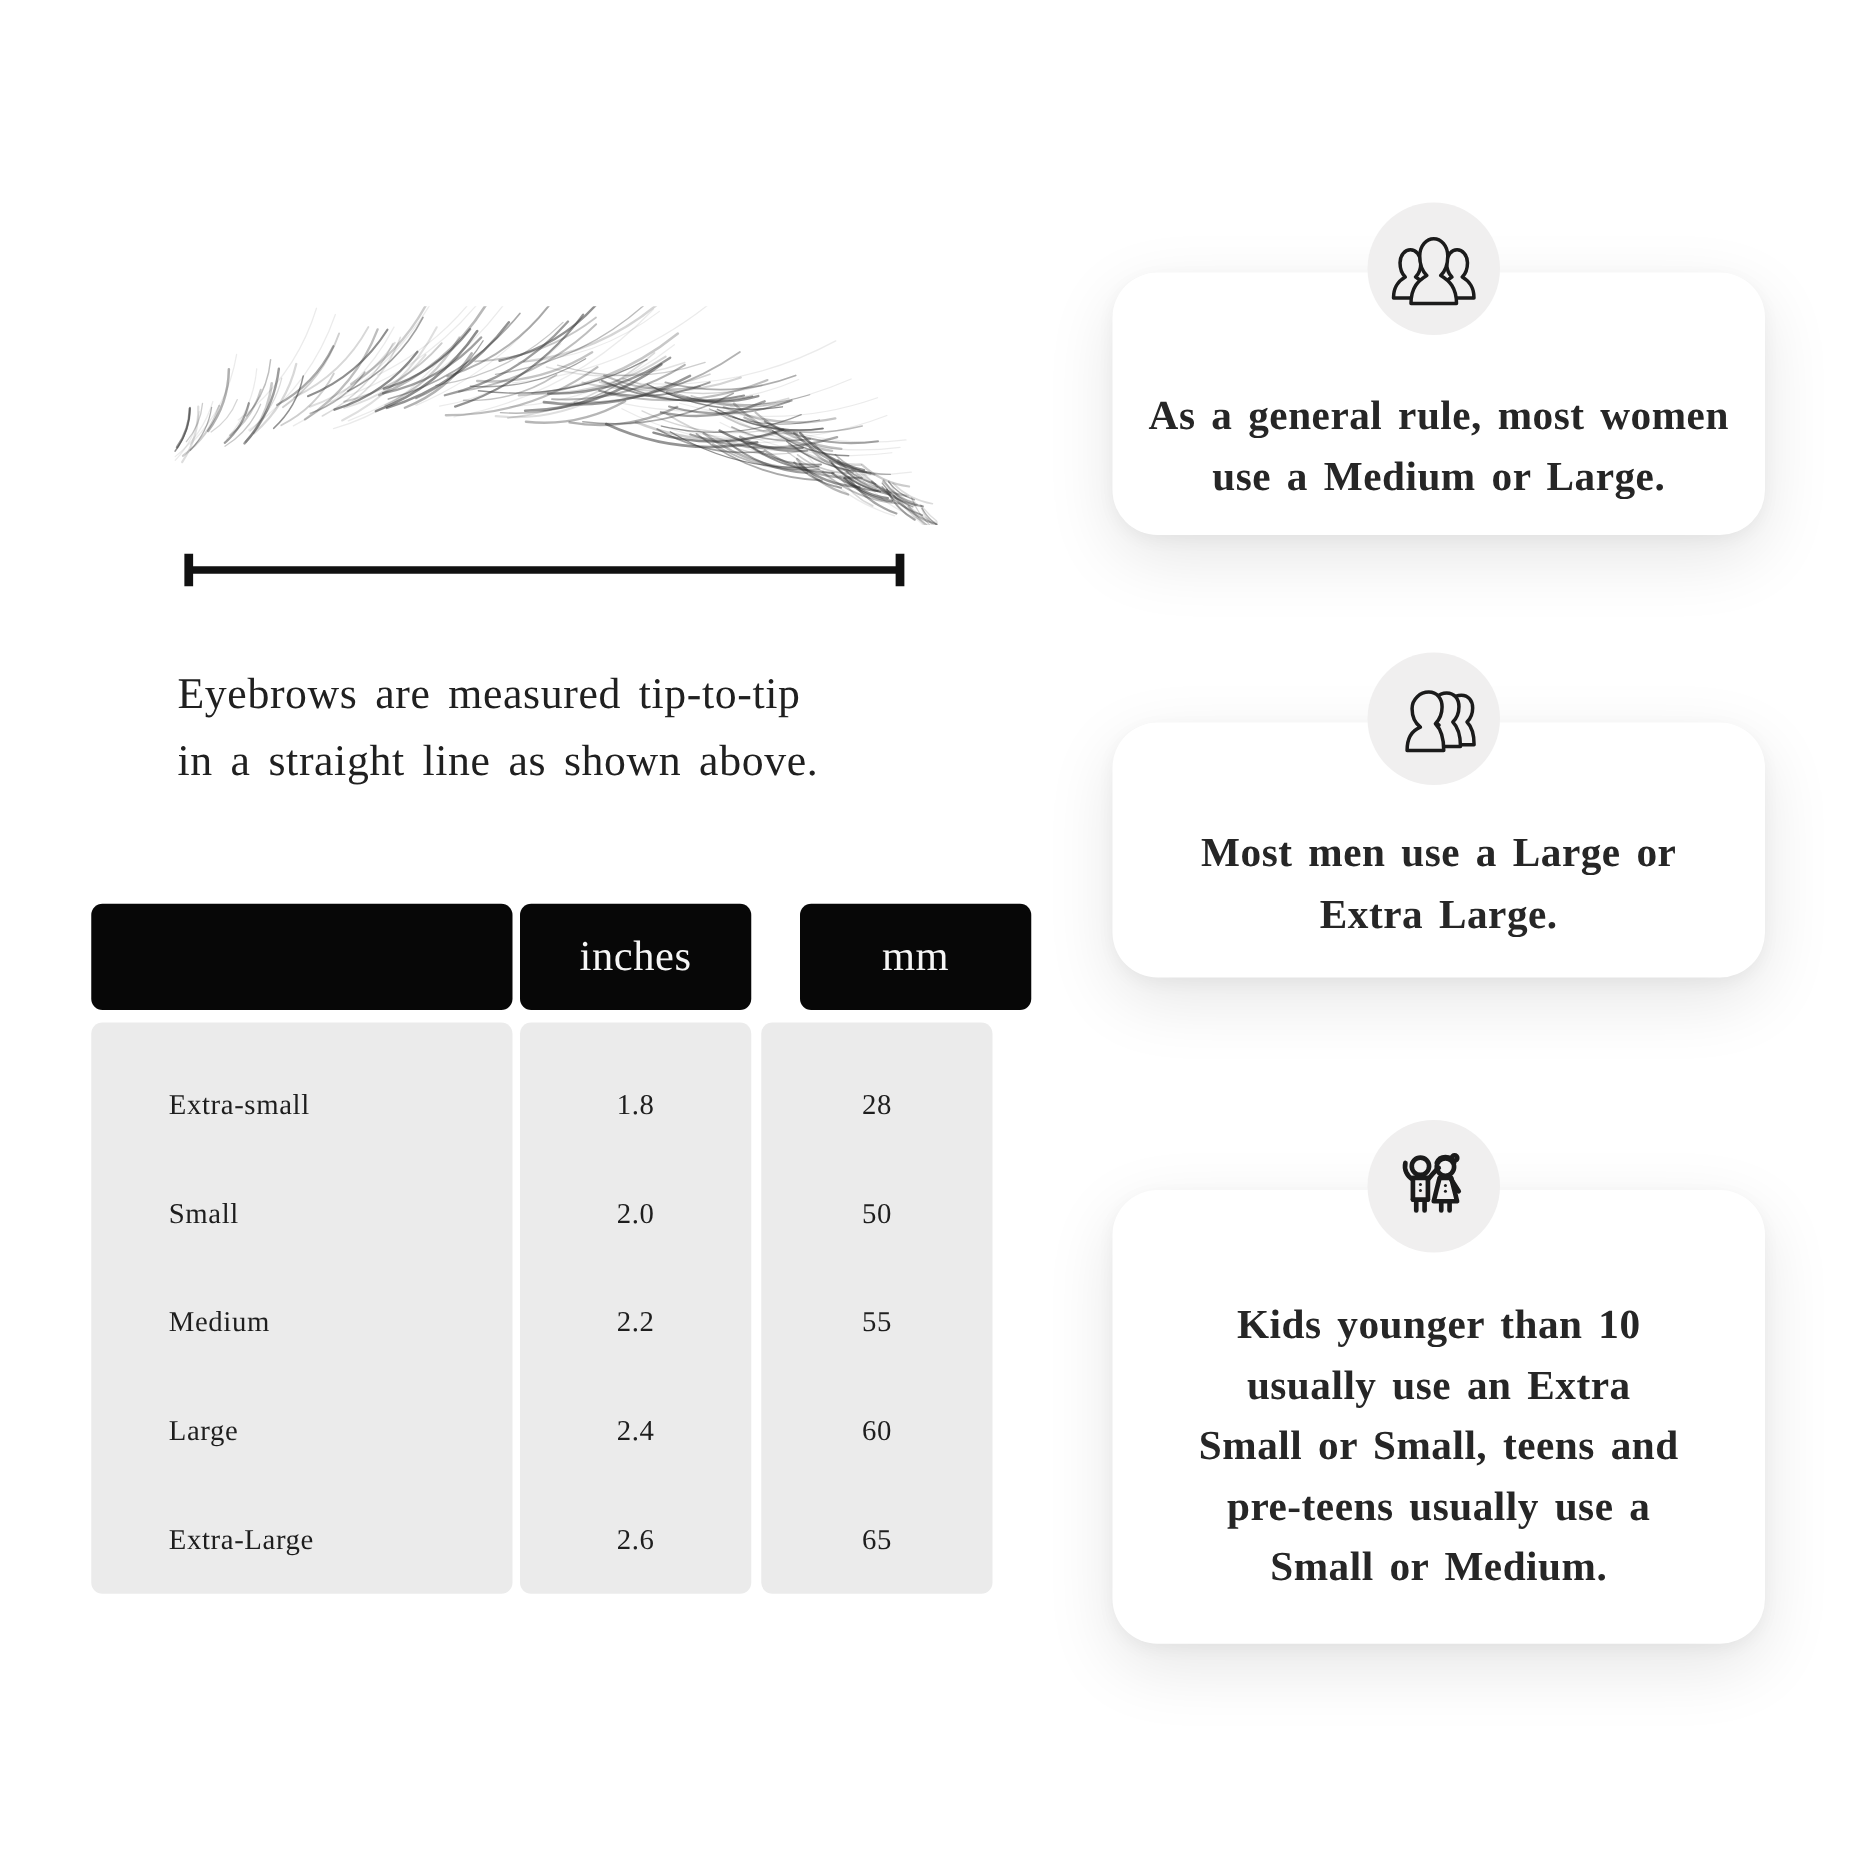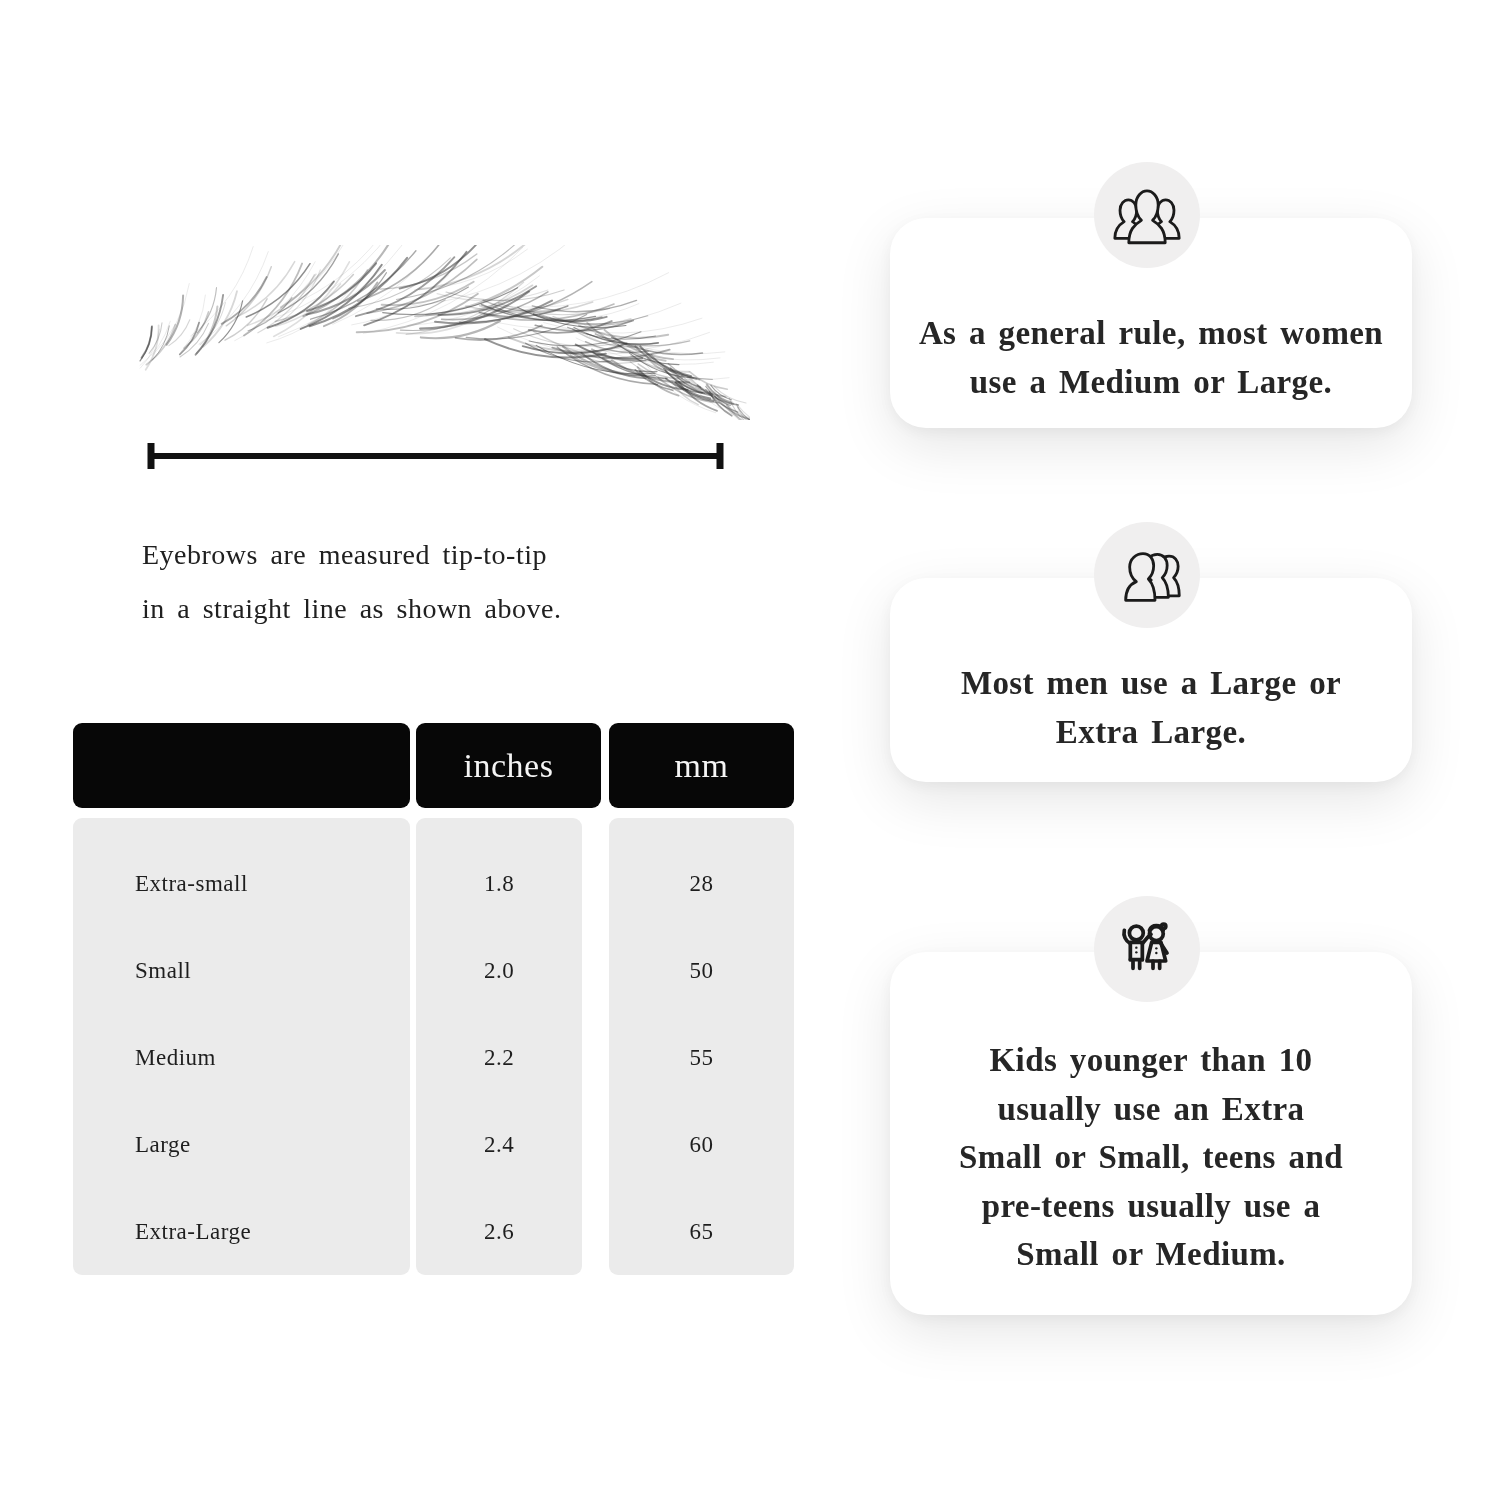--- a/index.html
+++ b/index.html
@@ -8,38 +8,38 @@
     font-family:"Liberation Serif","DejaVu Serif",serif;color:#1e1e1e;
     overflow:hidden;
   }
   .abs{position:absolute;}
 
   
   #eyebrow-svg{left:120px;top:245px;width:630px;height:175px;overflow:hidden;}
   #measure-svg{left:120px;top:439px;width:640px;height:34px;}
   .caption{
     left:142px;top:528px;width:660px;
-    font-size:28px;line-height:54px;letter-spacing:.5px;word-spacing:5px;
+    font-size:35px;line-height:54px;letter-spacing:.5px;word-spacing:5px;
     white-space:pre-line;color:#202020;
   }
 
   
   .th{
     background:#070707;border-radius:9px;color:#f5f5f5;
     font-size:34px;letter-spacing:.5px;text-align:center;line-height:86px;height:85px;
   }
   .th1{left:73px;top:723px;width:337px;}
   .th2{left:416px;top:723px;width:185px;}
-  .th3{left:609px;top:723px;width:185px;}
+  .th3{left:640px;top:723px;width:185px;}
   .tb{
     background:#ebebeb;border-radius:9px;top:818px;height:457px;
     padding-top:22px;box-sizing:border-box;font-size:23px;letter-spacing:.5px;
   }
   .tb1{left:73px;width:337px;}
-  .tb2{left:416px;width:166px;}
+  .tb2{left:416px;width:185px;}
   .tb3{left:609px;width:185px;}
   .cell{height:87px;line-height:87px;white-space:nowrap;}
   .tb1 .cell{padding-left:62px;}
   .tb2 .cell,.tb3 .cell{text-align:center;}
 
   
   .card{
     background:#ffffff;border-radius:36px;
     box-shadow:0 18px 55px rgba(0,0,0,.10),0 4px 14px rgba(0,0,0,.045);
     left:890px;width:522px;box-sizing:border-box;

